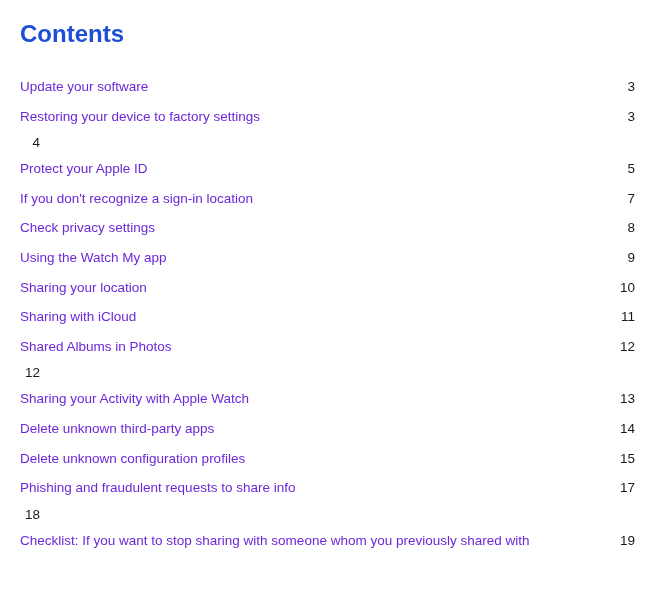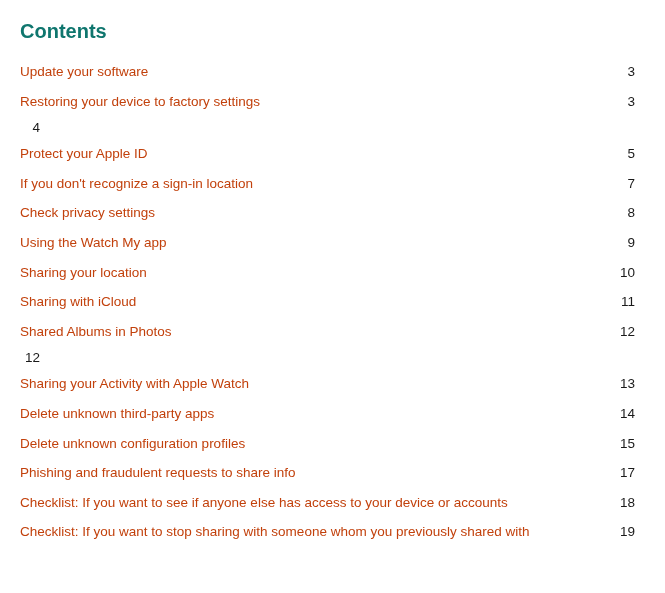--- a/index.html
+++ b/index.html
@@ -12,37 +12,37 @@
       background: #ffffff;
       font-family: -apple-system, BlinkMacSystemFont, 'Helvetica Neue', Arial, sans-serif;
       font-size: 14px;
       color: #1a1a1a;
       width: 665px;
       min-height: 593px;
       padding: 20px 30px 20px 20px;
     }
 
     .contents-title {
-      font-size: 20px;
+      font-size: 24px;
       font-weight: 700;
-      margin-bottom: 14px;
-      color: #0f766e;
+      margin-bottom: 24px;
+      color: #1d4ed8;
     }
 
     .toc-row {
       display: flex;
       justify-content: space-between;
       align-items: baseline;
       padding: 4px 0;
       border-bottom: none;
     }
 
     .toc-label {
       font-size: 13.5px;
-      color: #c2410c;
+      color: #6d28d9;
       flex: 1;
       padding-right: 10px;
       line-height: 1.6;
     }
 
     .toc-page {
       font-size: 13.5px;
       color: #1a1a1a;
       min-width: 20px;
       text-align: right;
@@ -107,21 +107,20 @@
     </div>
     <div class="toc-row">
       <span class="toc-label">Delete unknown configuration profiles</span>
       <span class="toc-page">15</span>
     </div>
     <div class="toc-row">
       <span class="toc-label">Phishing and fraudulent requests to share info</span>
       <span class="toc-page">17</span>
     </div>
     <div class="toc-row">
-      <span class="toc-label">Checklist: If you want to see if anyone else has access to your device or accounts</span>
       <span class="toc-page">18</span>
     </div>
     <div class="toc-row">
       <span class="toc-label">Checklist: If you want to stop sharing with someone whom you previously shared with</span>
       <span class="toc-page">19</span>
     </div>
     <div class="toc-row"></div>
   </div>
 
 </body></html>

